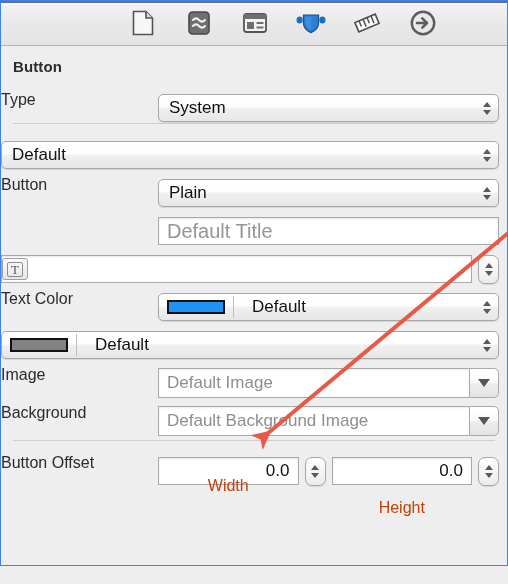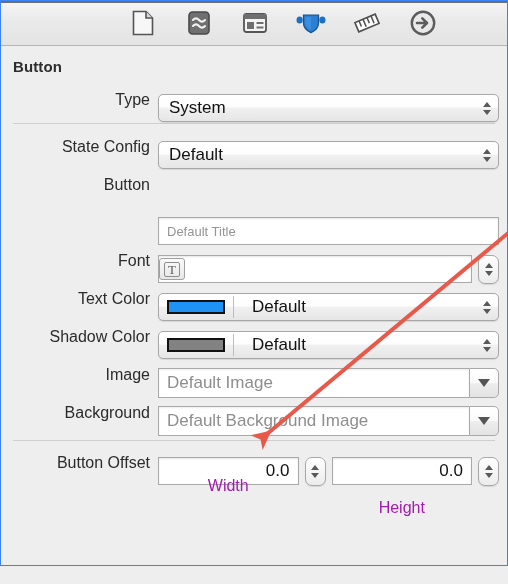--- a/index.html
+++ b/index.html
@@ -76,21 +76,20 @@
   .row {
     display: flex;
     align-items: center;
     height: 38px;
     padding: 0 8px 0 0;
     box-sizing: border-box;
   }
   .lbl {
     width: 157px;
     min-width: 157px;
-    text-align: right;
     padding-right: 8px;
     box-sizing: border-box;
     font-size: 16px;
     color: #2b2b2b;
     white-space: nowrap;
   }
   .fields {
     flex: 1;
     display: flex;
     align-items: center;
@@ -172,21 +171,21 @@
     background: #ffffff;
     box-shadow: inset 0 1px 2px rgba(0,0,0,.10);
     display: flex;
     align-items: center;
     box-sizing: border-box;
     min-width: 0;
   }
   .tfield .tval {
     flex: 1;
     padding: 0 8px;
-    font-size: 13px;
+    font-size: 20px;
     color: #111;
     white-space: nowrap;
     overflow: hidden;
   }
   .tfield .tval.placeholder { color: #959595; }
   .tfield .tval.num { text-align: right; font-size: 17px; }
 
   
   .tbtn-T {
     width: 26px;
@@ -281,21 +280,21 @@
 
   
   .sublabels {
     display: flex;
     padding-right: 8px;
     margin-top: -4px;
   }
   .sublabels .pad { width: 157px; min-width: 157px; }
   .sublabels .sl {
     font-size: 16px;
-    color: #a21caf;
+    color: #c2410c;
     text-align: center;
   }
 
   
   .annot {
     position: absolute;
     left: 0; top: 0;
     width: 508px;
     height: 584px;
     pointer-events: none;
@@ -385,47 +384,54 @@
             <div class="tri-up"></div>
               <div class="tri-down"></div>
           </div>
         </div>
       </div>
     </div>
 
     <div class="sep"></div>
 
     <div class="row">
-      <div class="lbl">State Config</div>
       <div class="fields">
         <div class="popup">
           <div class="ptext">Default</div>
           <div class="parrows">
             <div class="tri-up"></div>
               <div class="tri-down"></div>
           </div>
         </div>
       </div>
     </div>
 
     <div class="row">
       <div class="lbl">Button</div>
+      <div class="fields">
+        <div class="popup">
+          <div class="ptext">Plain</div>
+          <div class="parrows">
+            <div class="tri-up"></div>
+              <div class="tri-down"></div>
+          </div>
+        </div>
+      </div>
     </div>
 
     <div class="row">
       <div class="lbl"></div>
       <div class="fields">
         <div class="tfield">
           <div class="tval placeholder">Default Title</div>
         </div>
       </div>
     </div>
 
     <div class="row">
-      <div class="lbl">Font</div>
       <div class="fields">
         <div class="tfield">
           <div class="tbtn-T">
             <span>T</span>
           </div>
         </div>
         <div class="stepper">
           <div class="tri-up"></div>
             <div class="tri-down"></div>
         </div>
@@ -443,21 +449,20 @@
           <div class="ptext">Default</div>
           <div class="parrows">
             <div class="tri-up"></div>
               <div class="tri-down"></div>
           </div>
         </div>
       </div>
     </div>
 
     <div class="row">
-      <div class="lbl">Shadow Color</div>
       <div class="fields">
         <div class="popup">
           <div class="swatch-wrap">
             <div class="swatch" id="sw-shadow" style="background: rgb(130, 130, 130);"></div>
           </div>
           <div class="swatch-div"></div>
           <div class="ptext">Default</div>
           <div class="parrows">
             <div class="tri-up"></div>
               <div class="tri-down"></div>

